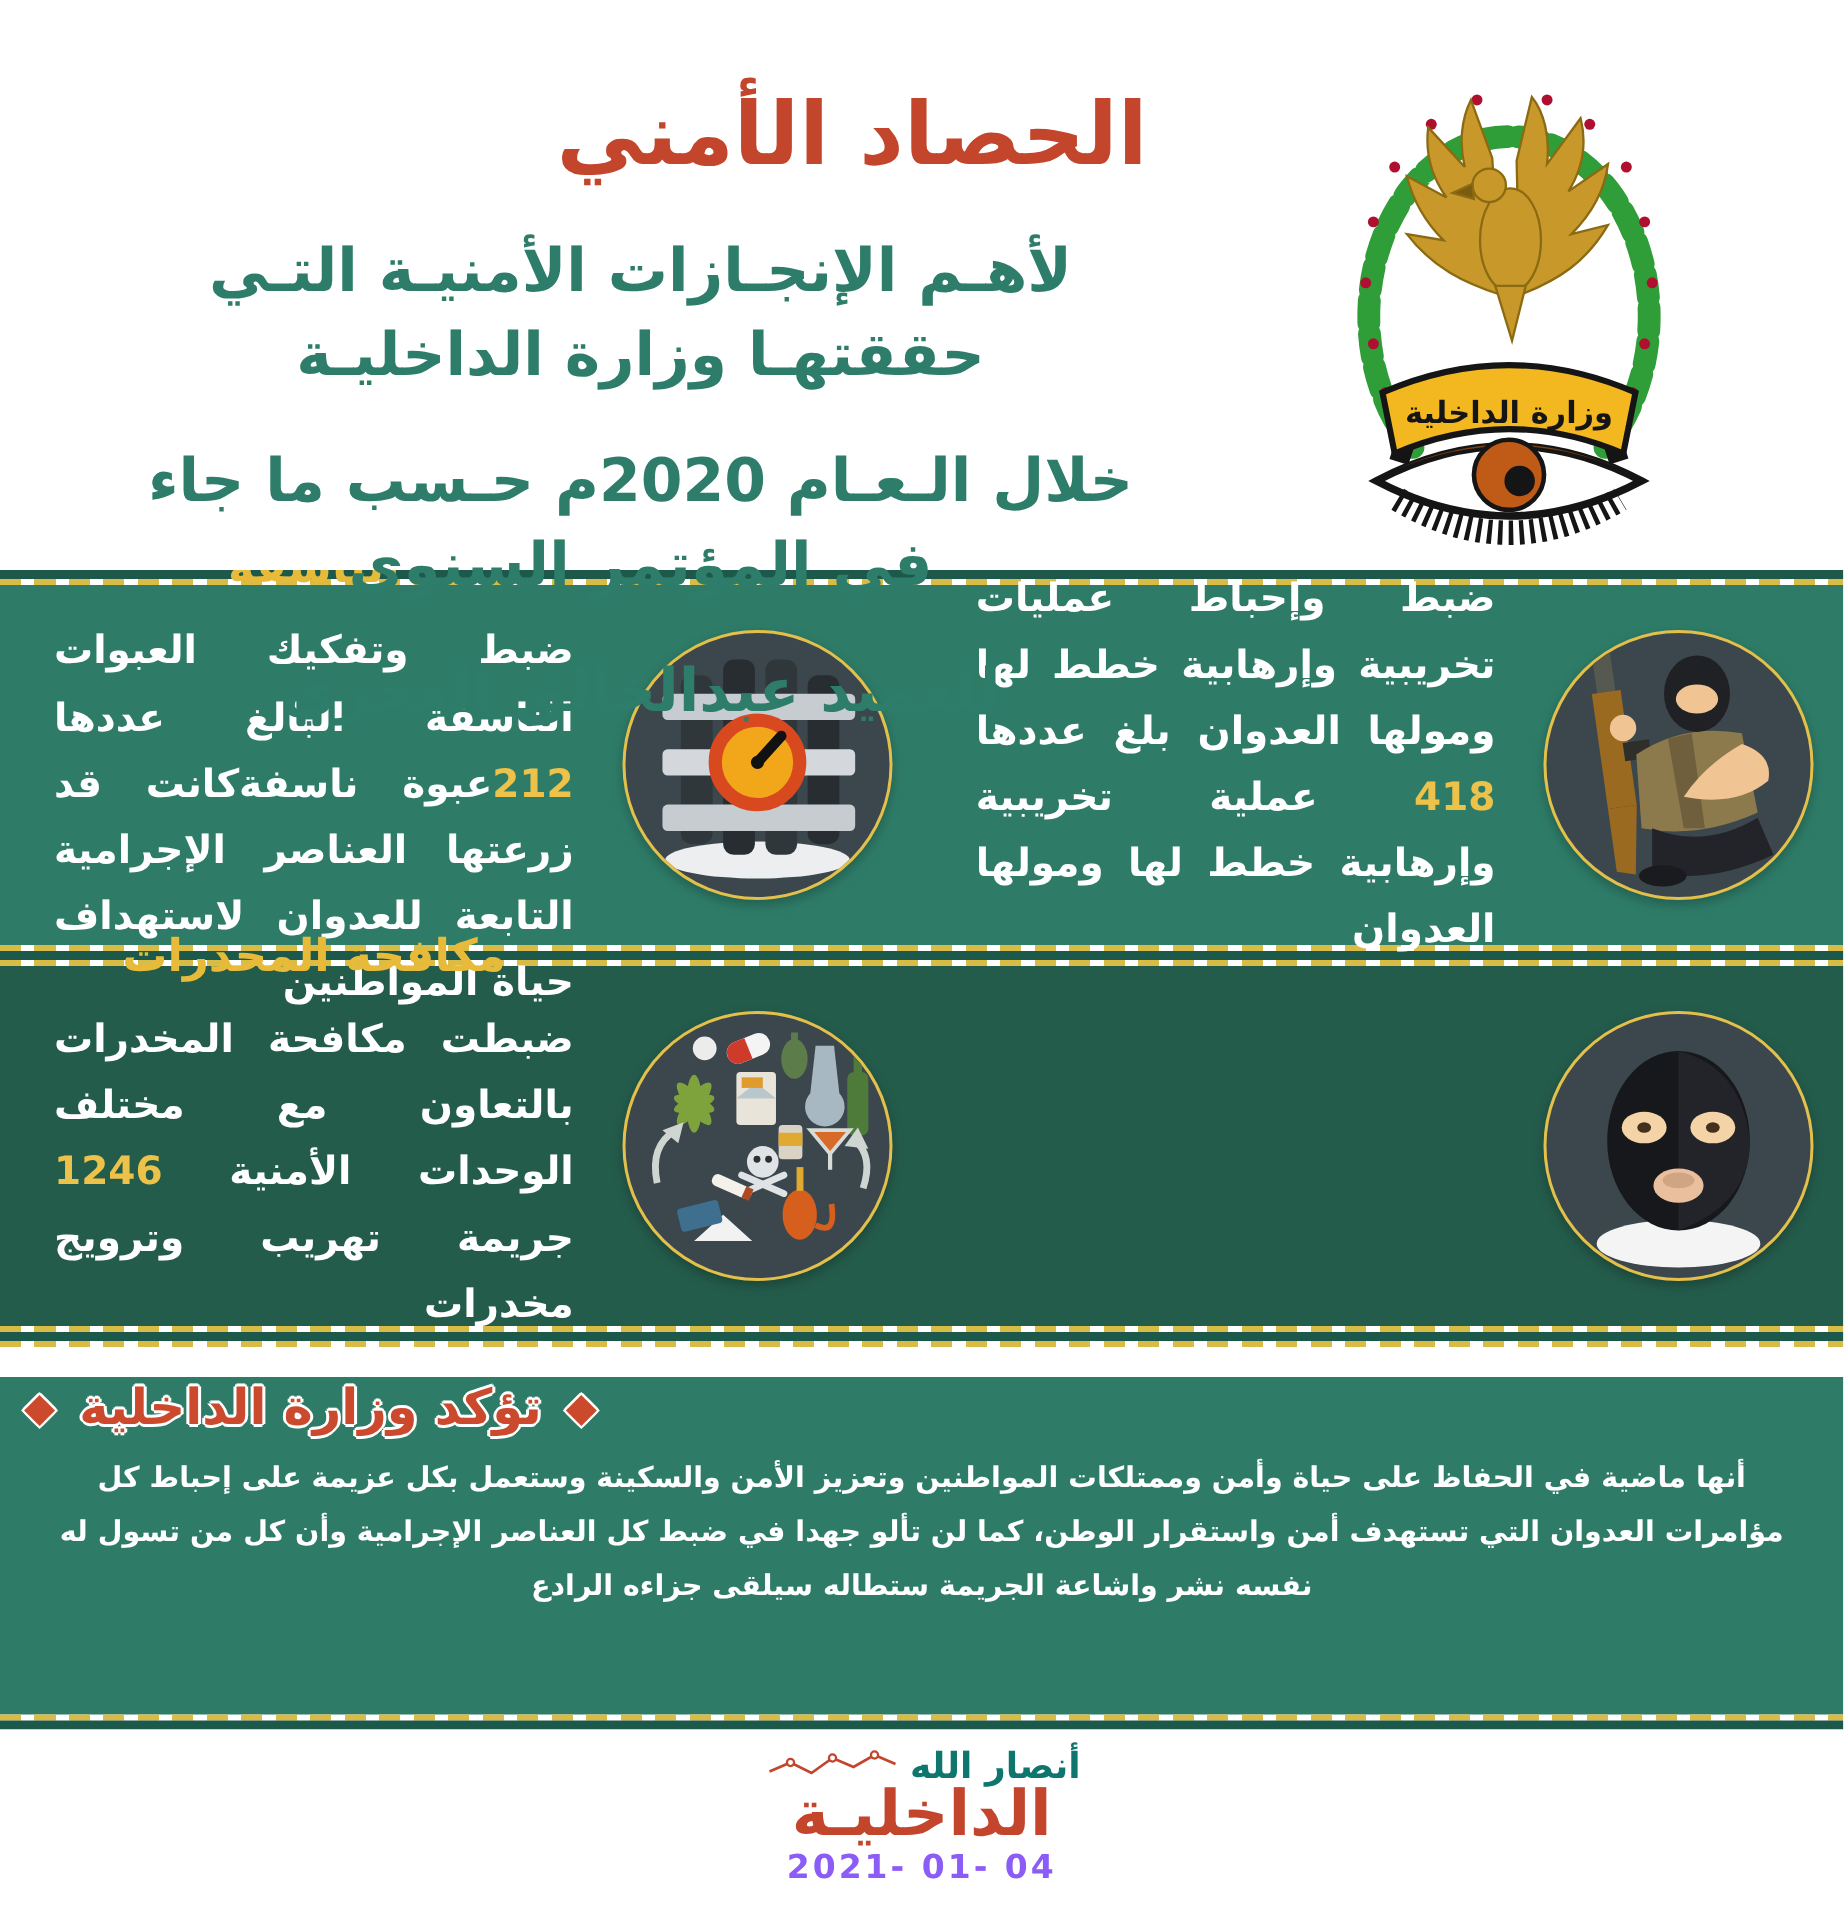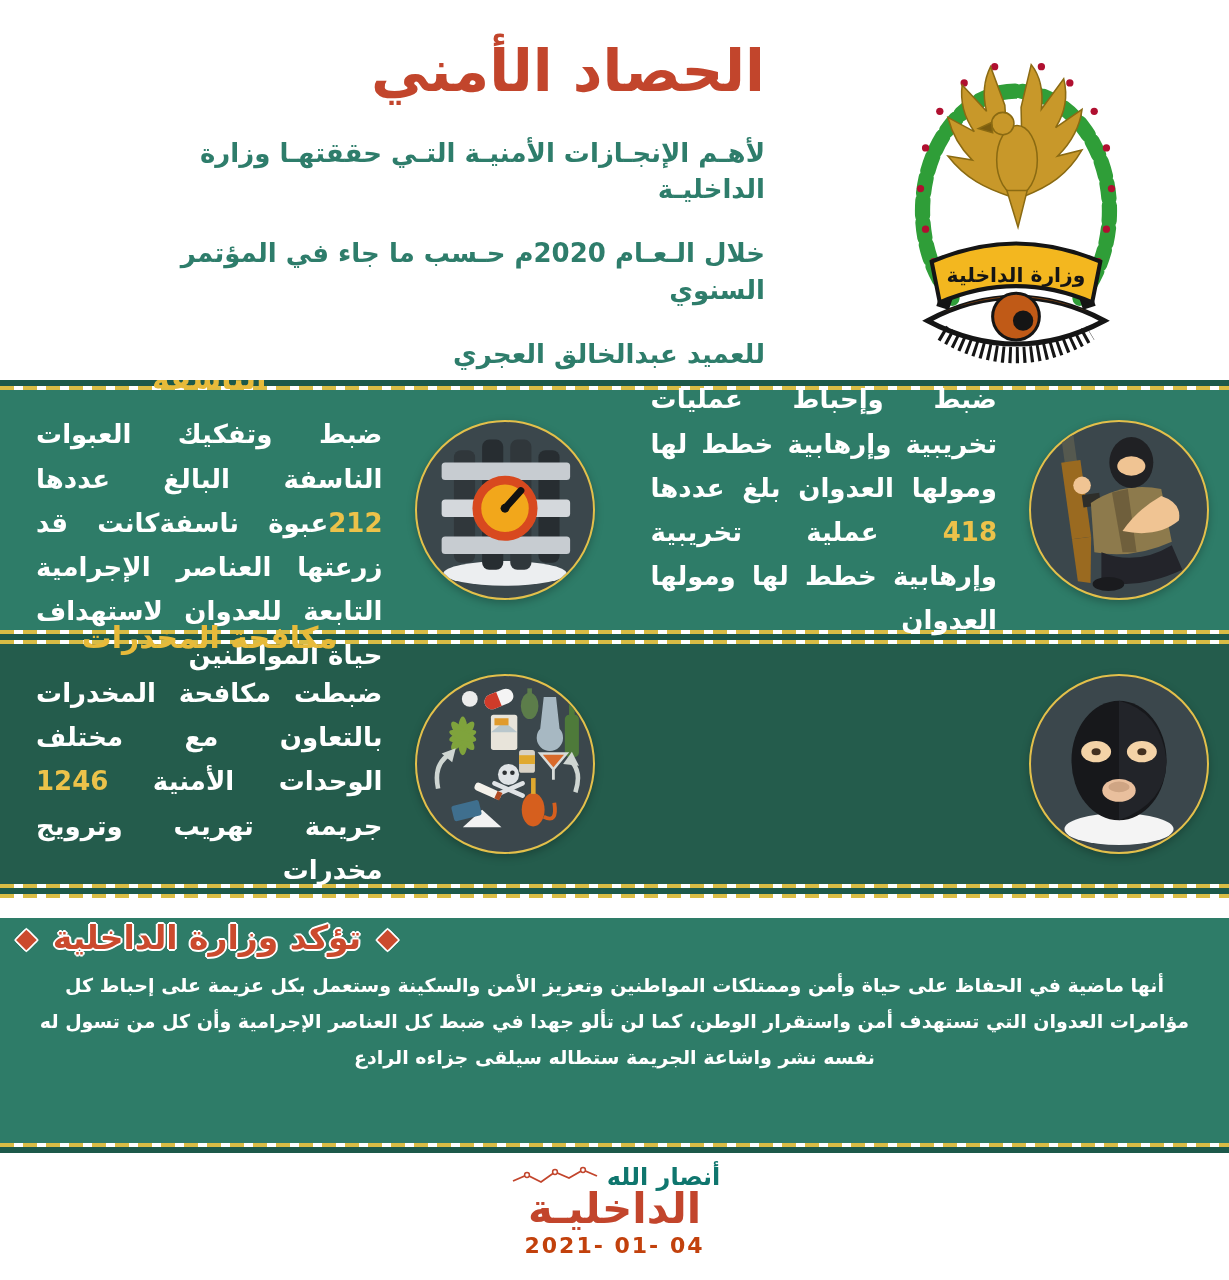--- a/index.html
+++ b/index.html
@@ -6,29 +6,29 @@
   html,body { margin:0; padding:0; }
   body {
     font-family: "DejaVu Sans", sans-serif;
     background:#ffffff;
     width:1229px;
   }
   .page { width:1229px; height:1280px; overflow:hidden; background:#fff; position:relative; }
 
   
   .header { position:relative; height:380px; background:#fff; }
-  .h-text { position:absolute; top:38px; right:464px; width:676px; text-align:right; }
+  .h-text { position:absolute; top:56px; right:464px; width:676px; text-align:right; }
   .page-title {
     color:#c2452c; font-size:58px; font-weight:800; line-height:1.15;
     margin:0 0 30px 0; letter-spacing:-1px;
   }
   .subtitle p {
-    color:#2e7d6b; font-size:26px; font-weight:800; margin:0 0 28px 0; line-height:1.4;
-  }
-  .h-logo { position:absolute; top:26px; right:86px; width:254px; height:338px;text-align:center; }
+    color:#2e7d6b; font-size:40px; font-weight:800; margin:0 0 28px 0; line-height:1.4;text-align:center;
+  }
+  .h-logo { position:absolute; top:26px; right:96px; width:254px; height:338px;text-align:center; }
 
   
   .edge { height:6px; background:#1c594a; }
   .dash { height:4px; background:repeating-linear-gradient(90deg,#d9bc45 0 14px, rgba(0,0,0,0) 14px 23px); }
   .panel-body { display:flex; align-items:center; }
   .panel.light .panel-body { background:#2e7c68; }
   .panel.dark  .panel-body { background:#245c4c; }
   #panel1 .panel-body, #panel2 .panel-body { height:240px; }
   #panel3 .panel-body { height:225px; display:block; }
 
@@ -59,21 +59,21 @@
     text-align:center; width:94%; margin:0 auto;
   }
 
   
   .footer { height:135px; background:#fff; text-align:center; padding-top:10px; }
   .brand-row { display:flex; align-items:center; justify-content:center; gap:6px; direction:rtl; }
   .brand-ar-small { color:#0f766e; font-size:24px; font-weight:800; }
   .brand-doodle { width:92px; height:22px; }
   .brand-ar-large { color:#c2452c; font-size:42px; font-weight:800; line-height:1.05; margin-top:-4px; }
   .brand-en { direction:ltr; color:#2e7d6b; font-size:15px; font-weight:800; letter-spacing:3px; margin-top:3px; }
-  .brand-date { direction:ltr; color:#c2410c; font-size:22px; font-weight:700; letter-spacing:2px; margin-top:2px; }
+  .brand-date { direction:ltr; color:#8b5cf6; font-size:22px; font-weight:700; letter-spacing:2px; margin-top:2px; }
 </style>
 </head>
 <body>
 
 <div class="page">
 
   <div class="header">
     <div class="h-text">
       <h1 class="page-title">الحصاد الأمني</h1>
       <div class="subtitle">

